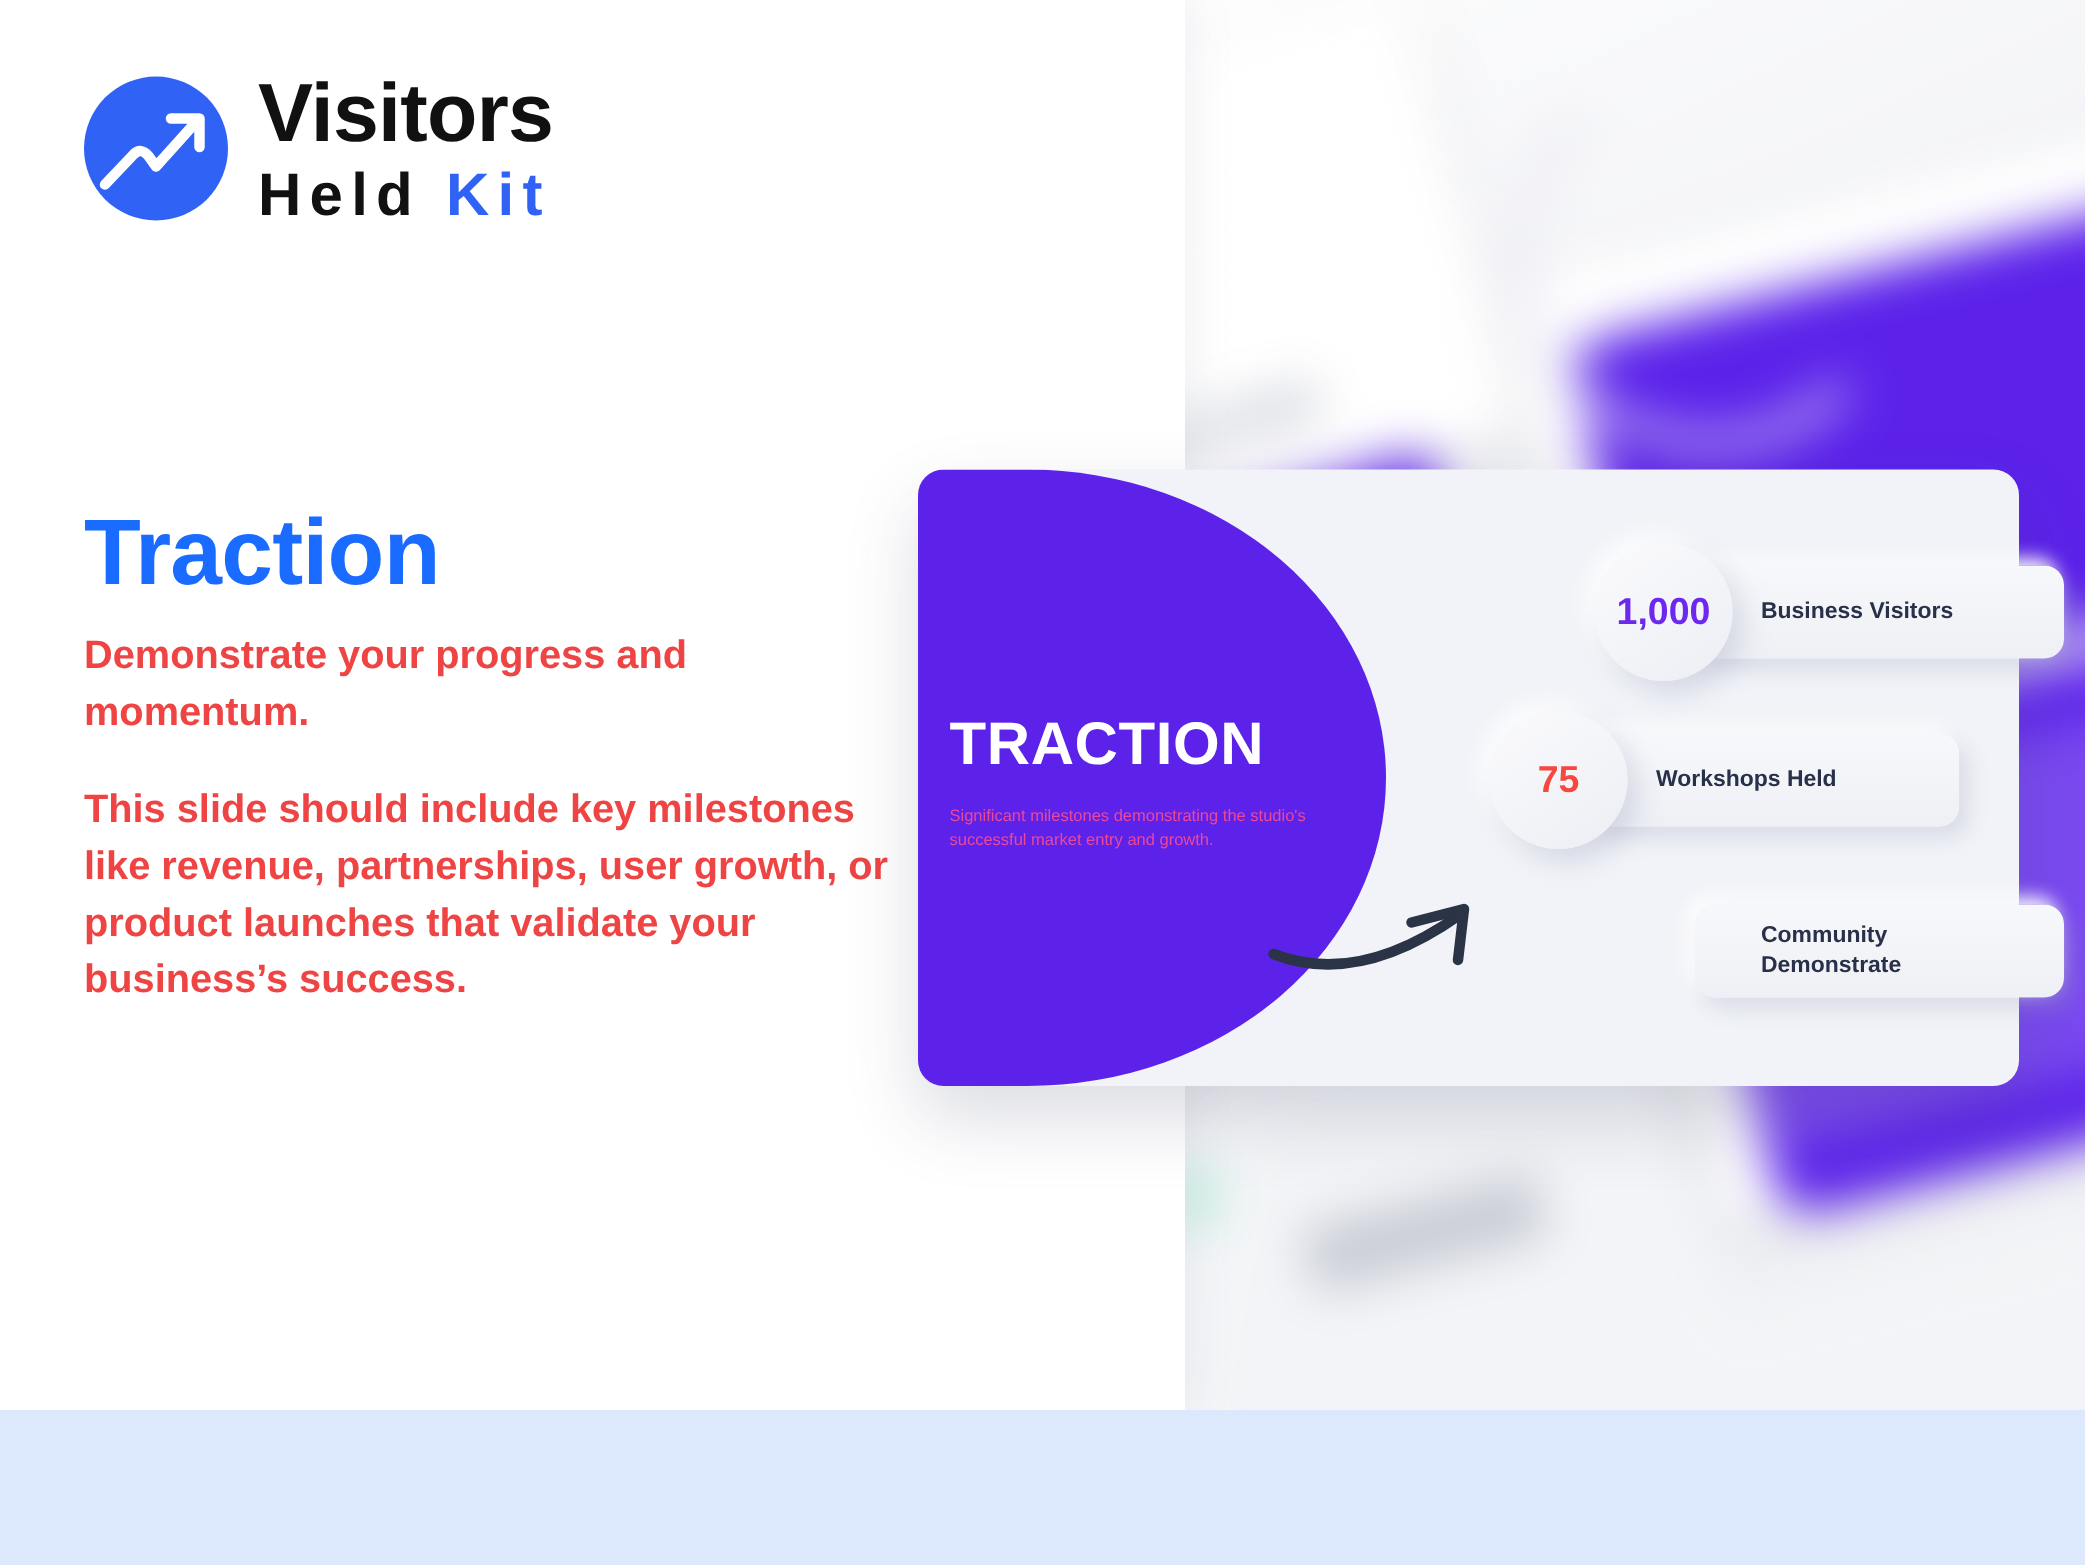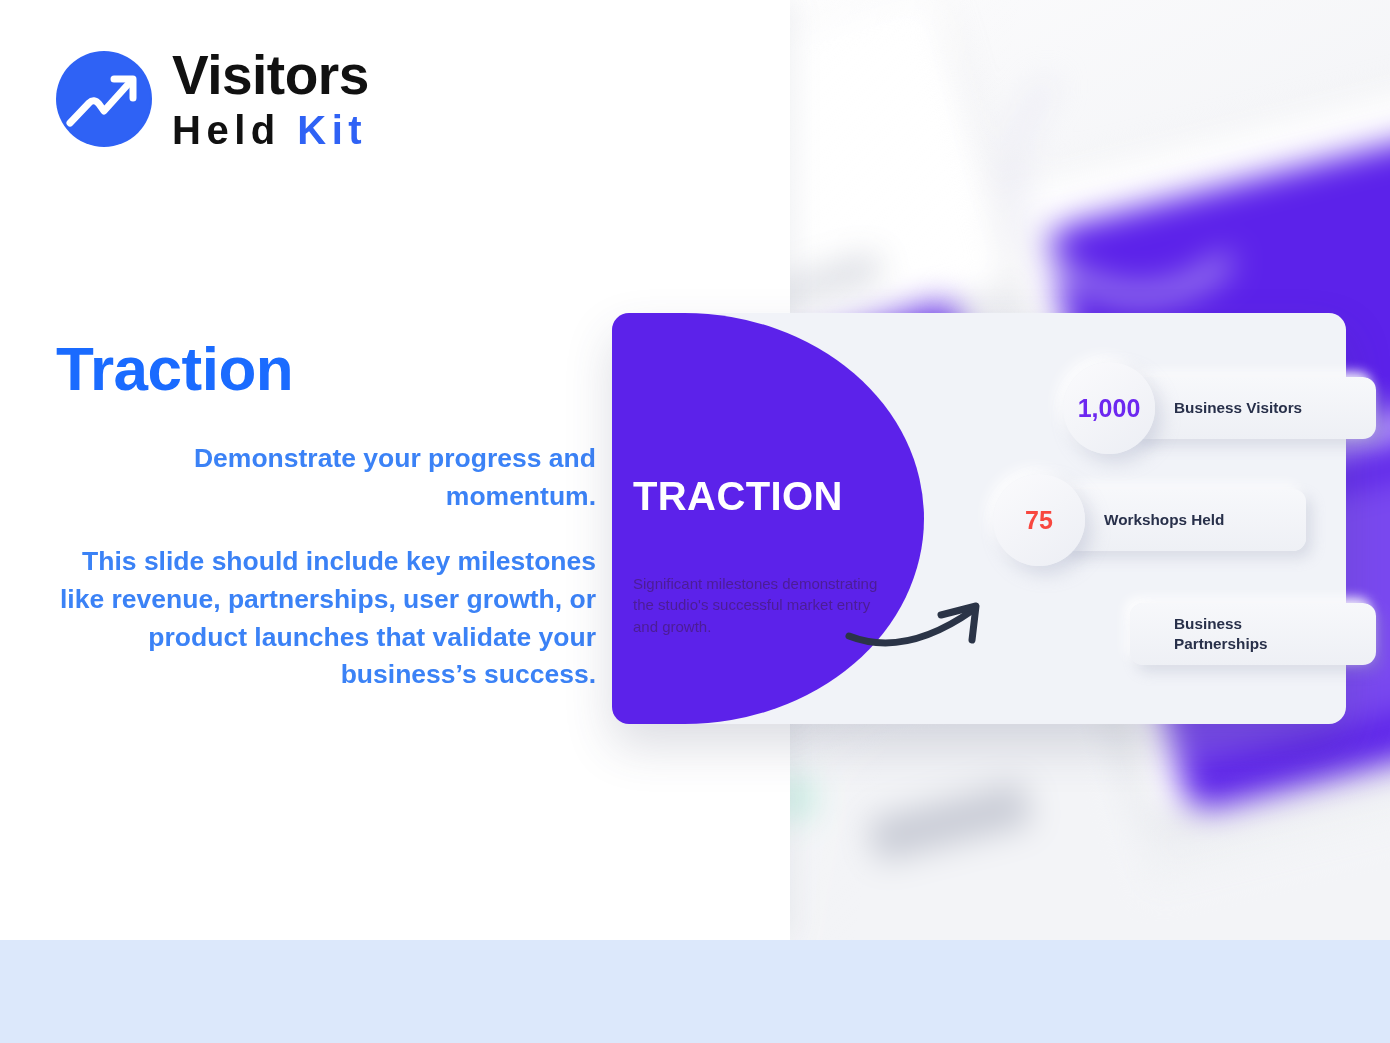--- a/index.html
+++ b/index.html
@@ -125,27 +125,26 @@
     top: 296px;
     font-size: 62px;
     font-weight: 700;
     color: #1a6bff;
     letter-spacing: -0.5px;
     line-height: 1;
   }
   .body-copy {
     position: absolute;
     left: 56px;
-    top: 440px;
+    top: 418px;
     width: 540px;
     font-size: 26.5px;
     font-weight: 700;
-    color: #3b82f6;
+    color: #ef4444;
     line-height: 1.42;
-    text-align: right;
   }
   .body-copy p { margin: 0; }
   .body-copy p + p { margin-top: 28px; }
 
   
   .slide-card {
     position: absolute;
     left: 612px;
     top: 313px;
     width: 734px;
@@ -173,25 +172,24 @@
     font-weight: 700;
     letter-spacing: 0.4px;
     color: #ffffff;
     line-height: 1;
   }
   .card-sub {
     position: absolute;
     left: 633px;
     top: 537px;
     width: 258px;
-    font-size: 15px;
+    font-size: 11px;
     font-weight: 400;
-    color: #4c1d95;
+    color: #ec4899;
     line-height: 1.42;
-    margin-top: 36px;
   }
   .card-arrow {
     position: absolute;
     left: 845px;
     top: 592px;
     width: 170px;
     height: 62px;
   }
   .stat-pill {
     position: absolute;
@@ -319,18 +317,18 @@
   </div>
 
   <div class="stat-pill row2-pill">
     <span class="stat-label">Workshops Held</span>
   </div>
   <div class="stat-bubble row2-bubble">
     <span class="stat-value" style="color:#f8473f">75</span>
   </div>
 
   <div class="stat-pill row3-pill">
-    <span class="stat-label" style="width:120px">Business Partnerships</span>
+    <span class="stat-label" style="width:120px">Community Demonstrate</span>
   </div>
 
   <div class="bottom-band"></div>
 
 </div>
 
 </body></html>

